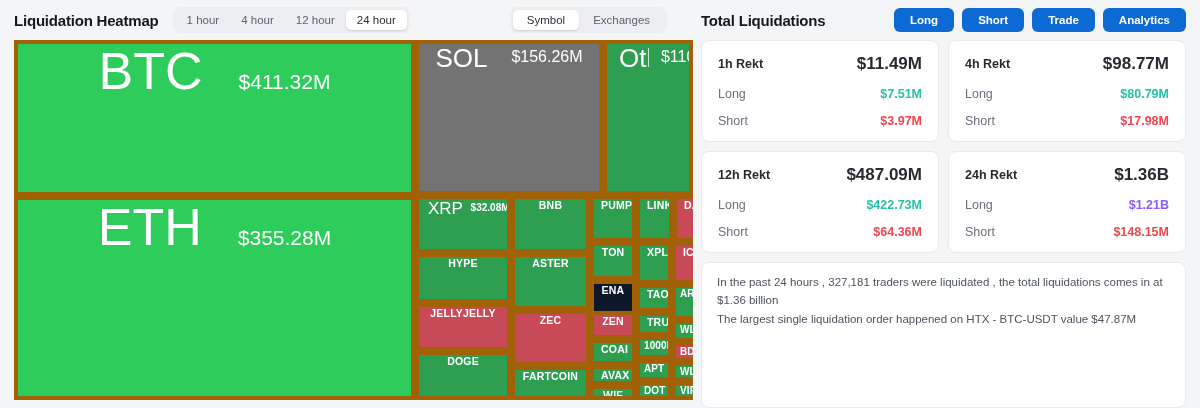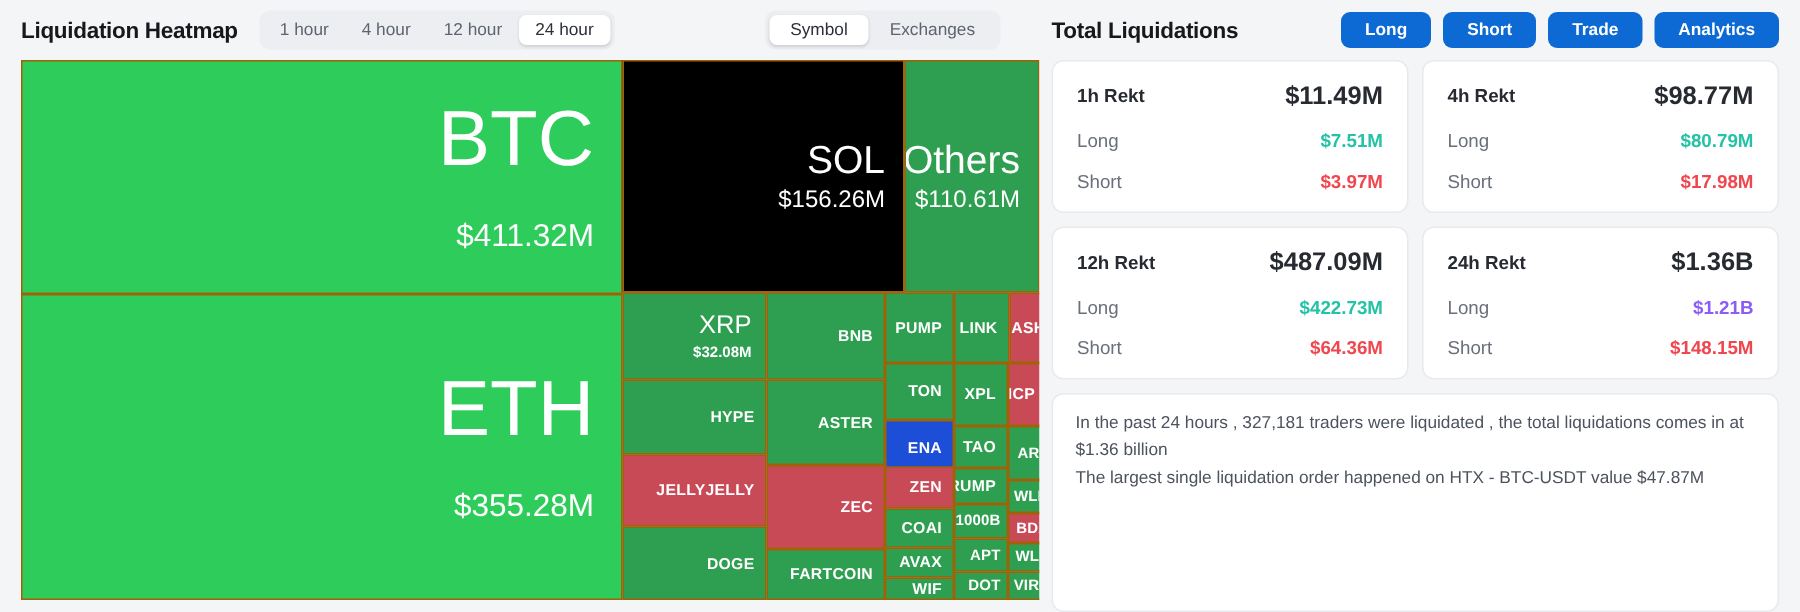--- a/index.html
+++ b/index.html
@@ -27,22 +27,22 @@
 
   .btnrow{display:flex;gap:8px;margin-left:auto;padding-right:14px;}
   .pill{background:#0d6ad4;color:#fff;font-size:11.5px;font-weight:bold;padding:6px 16px;border-radius:6px;cursor:pointer;white-space:nowrap;border:none;}
 
   
   .body{flex:1;display:flex;min-height:0;}
 
   
   .treemap{width:693px;position:relative;overflow:hidden;flex:0 0 auto;padding:0 0 0 14px;box-sizing:border-box;}
   .tmwrap{position:relative;width:679px;height:360px;background:#ffffff;overflow:hidden;}
-  .tile{position:absolute;box-sizing:border-box;border:1px solid #a16207;overflow:hidden;
-        display:flex;flex-direction:column;justify-content:center;cursor:pointer;align-items:flex-end;}
+  .tile{position:absolute;box-sizing:border-box;border:4px solid #a16207;overflow:hidden;
+        display:flex;flex-direction:row;justify-content:center;cursor:pointer;}
   .tile .sym{color:#fff;white-space:nowrap;overflow:hidden;}
   .tile .val{color:#fff;white-space:nowrap;overflow:hidden;}
   .g1{background:#2ecc5b;}
   .g2{background:#2e9e50;}
   .r1{background:#c94a57;}
   .tile.xl .sym{font-size:52px;font-weight:400;padding:0 18px;line-height:1.05;}
   .tile.xl .val{font-size:21px;padding:0 18px;margin-top:26px;}
   .tile.lg .sym{font-size:26px;padding:0 12px;line-height:1.1;}
   .tile.lg .val{font-size:16px;padding:0 12px;margin-top:4px;}
   .tile.md .sym{font-size:17px;padding:0 9px;line-height:1.15;}
@@ -101,21 +101,21 @@
     <div class="treemap">
       <div class="tmwrap" id="tmwrap">
           <div class="tile xl g1" style="left: 0px; top: 0px; width: 401px; height: 156px; background: rgb(46, 204, 91);">
             <div class="sym">BTC</div>
             <div class="val">$411.32M</div>
           </div>
           <div class="tile xl g1" style="left: 0px; top: 156px; width: 401px; height: 204px; background: rgb(46, 204, 91);">
             <div class="sym">ETH</div>
             <div class="val">$355.28M</div>
           </div>
-          <div class="tile lg g2" style="left: 401px; top: 0px; width: 188px; height: 155px; background: #000000;">
+          <div class="tile lg g2" style="left: 401px; top: 0px; width: 188px; height: 155px; background: #737373;">
             <div class="sym">SOL</div>
             <div class="val">$156.26M</div>
           </div>
           <div class="tile lg g2" style="left: 589px; top: 0px; width: 90px; height: 155px; background: rgb(46, 158, 80);">
             <div class="sym">Others</div>
             <div class="val">$110.61M</div>
           </div>
           <div class="tile md g2" style="left: 401px; top: 155px; width: 96px; height: 58px; background: rgb(46, 158, 80);">
             <div class="sym">XRP</div>
             <div class="val">$32.08M</div>
@@ -146,21 +146,21 @@
           </div>
           <div class="tile sm g2" style="left: 622px; top: 155px; width: 37px; height: 47px; background: rgb(46, 158, 80);">
             <div class="sym">LINK</div>
           </div>
           <div class="tile sm r1" style="left: 659px; top: 155px; width: 32px; height: 47px; background: rgb(201, 74, 87);">
             <div class="sym">DASH</div>
           </div>
           <div class="tile sm g2" style="left: 576px; top: 202px; width: 46px; height: 38px; background: rgb(46, 158, 80);">
             <div class="sym">TON</div>
           </div>
-          <div class="tile sm g2" style="left: 576px; top: 240px; width: 46px; height: 38px; background: #1d4ed8;">
+          <div class="tile sm g2" style="left: 576px; top: 240px; width: 46px; height: 38px; background: #0f172a;">
             <div class="sym">ENA</div>
           </div>
           <div class="tile sm r1" style="left: 576px; top: 271px; width: 46px; height: 28px; background: rgb(201, 74, 87);">
             <div class="sym">ZEN</div>
           </div>
           <div class="tile sm g2" style="left: 576px; top: 299px; width: 46px; height: 26px; background: rgb(46, 158, 80);">
             <div class="sym">COAI</div>
           </div>
           <div class="tile sm g2" style="left: 576px; top: 325px; width: 46px; height: 20px; background: rgb(46, 158, 80);">
             <div class="sym">AVAX</div>

